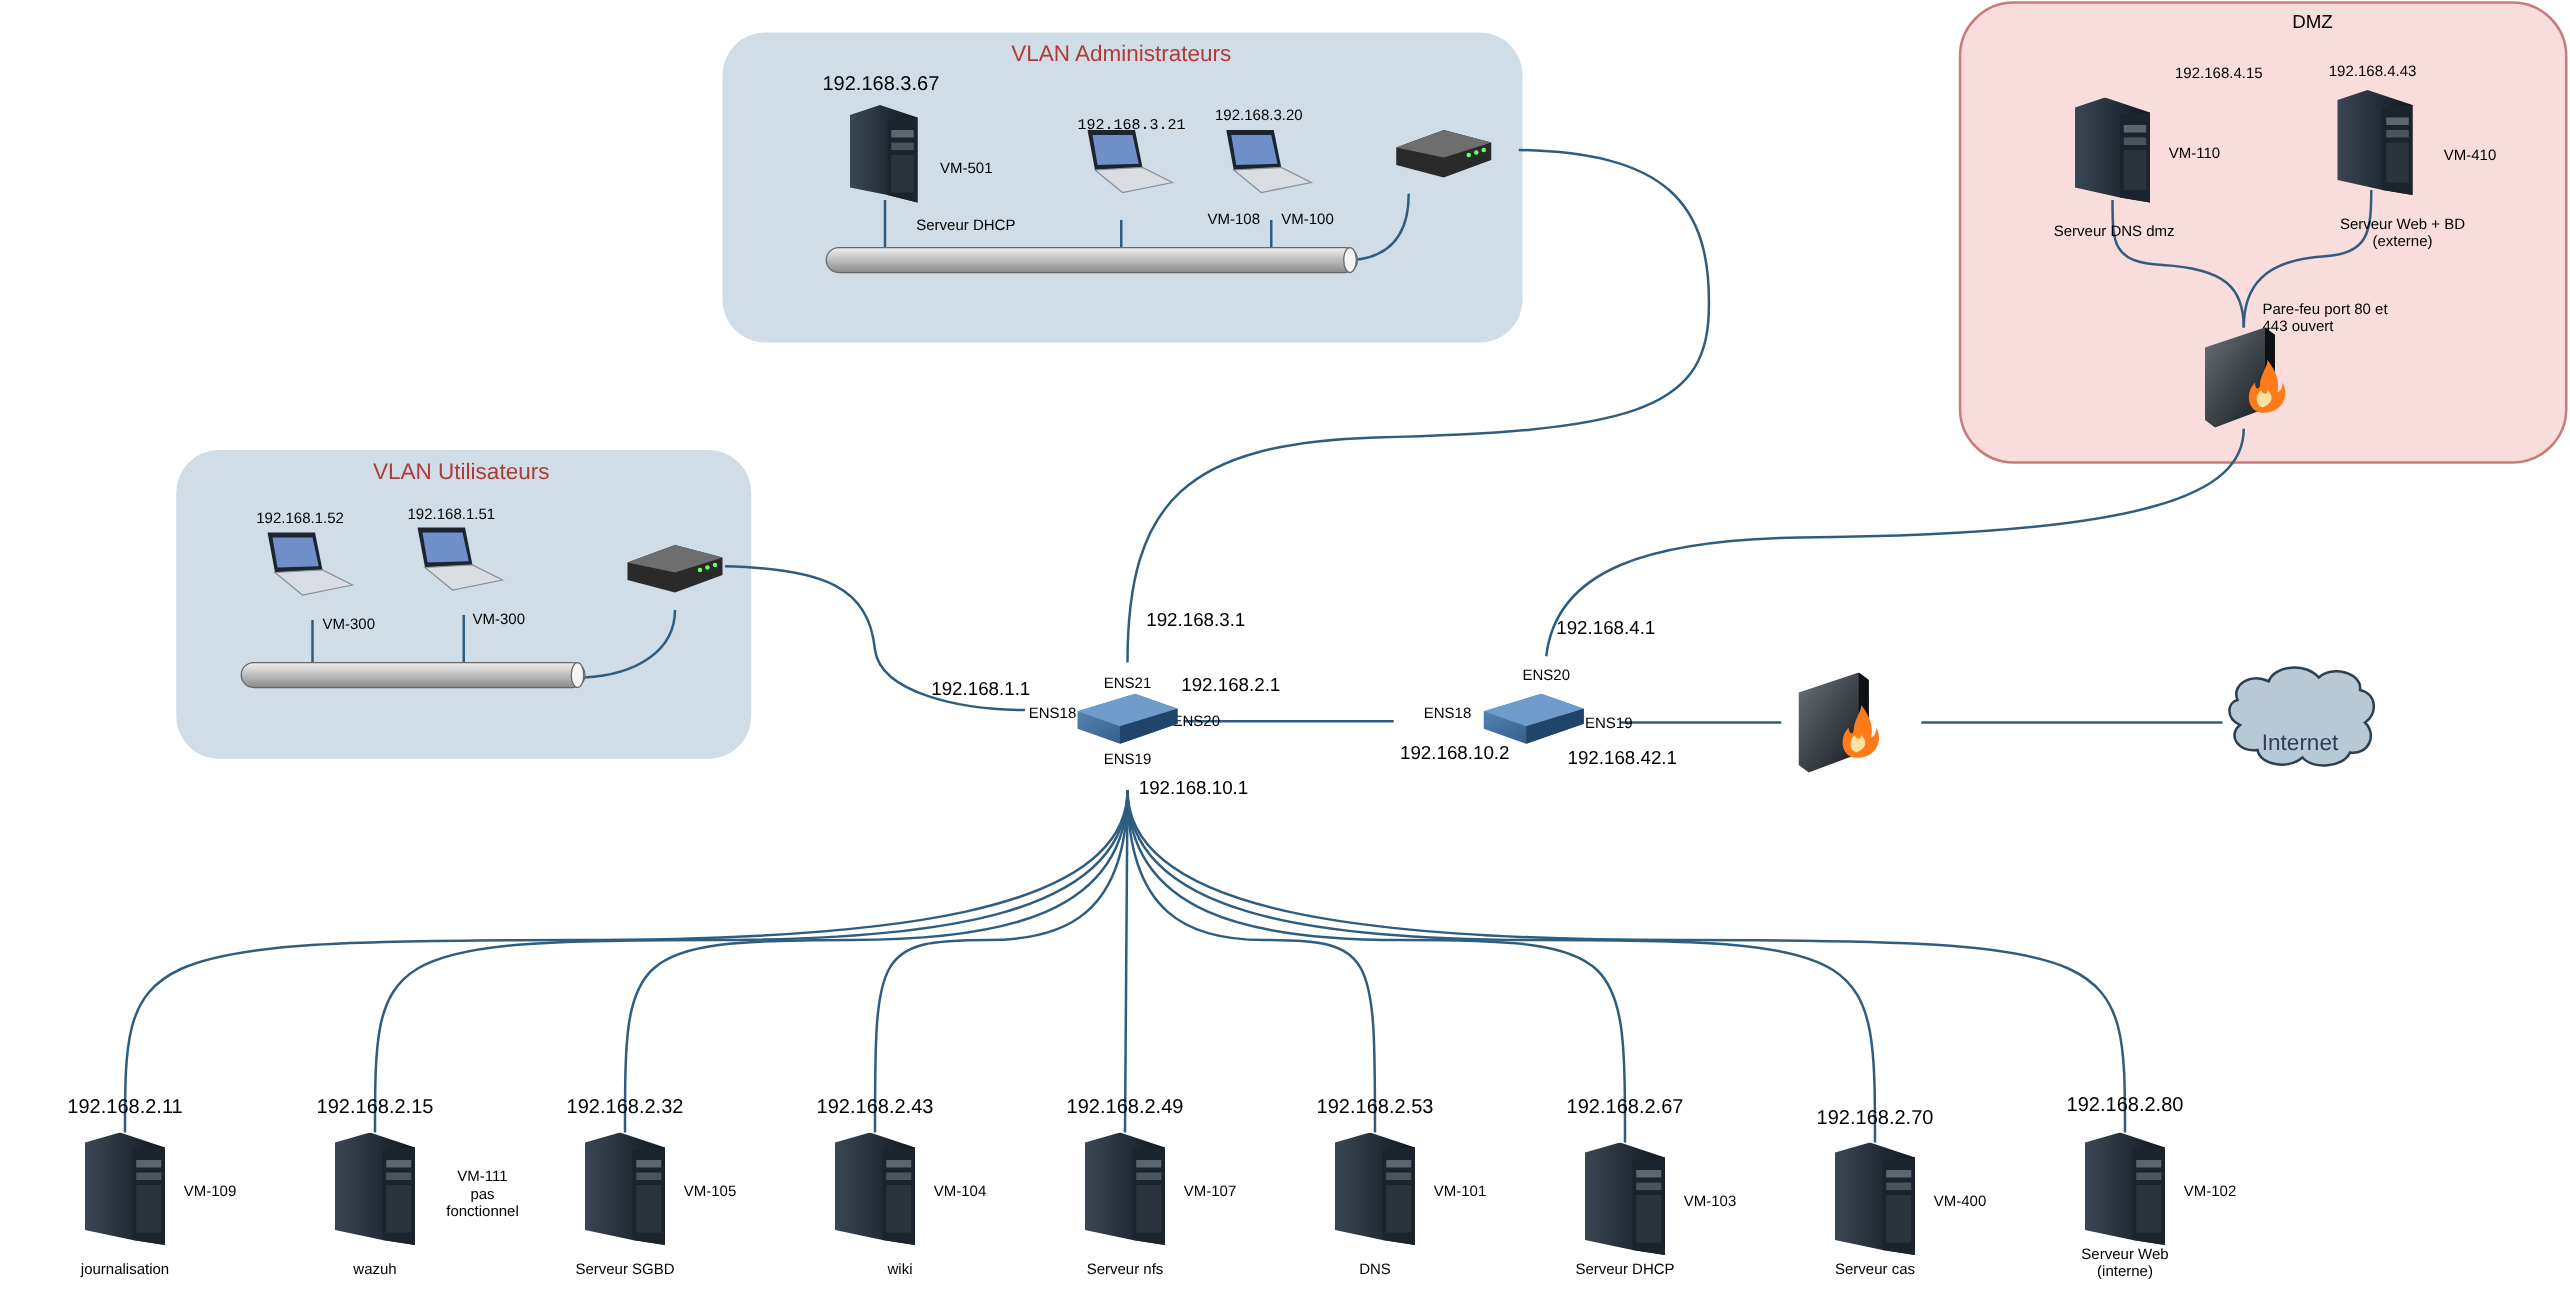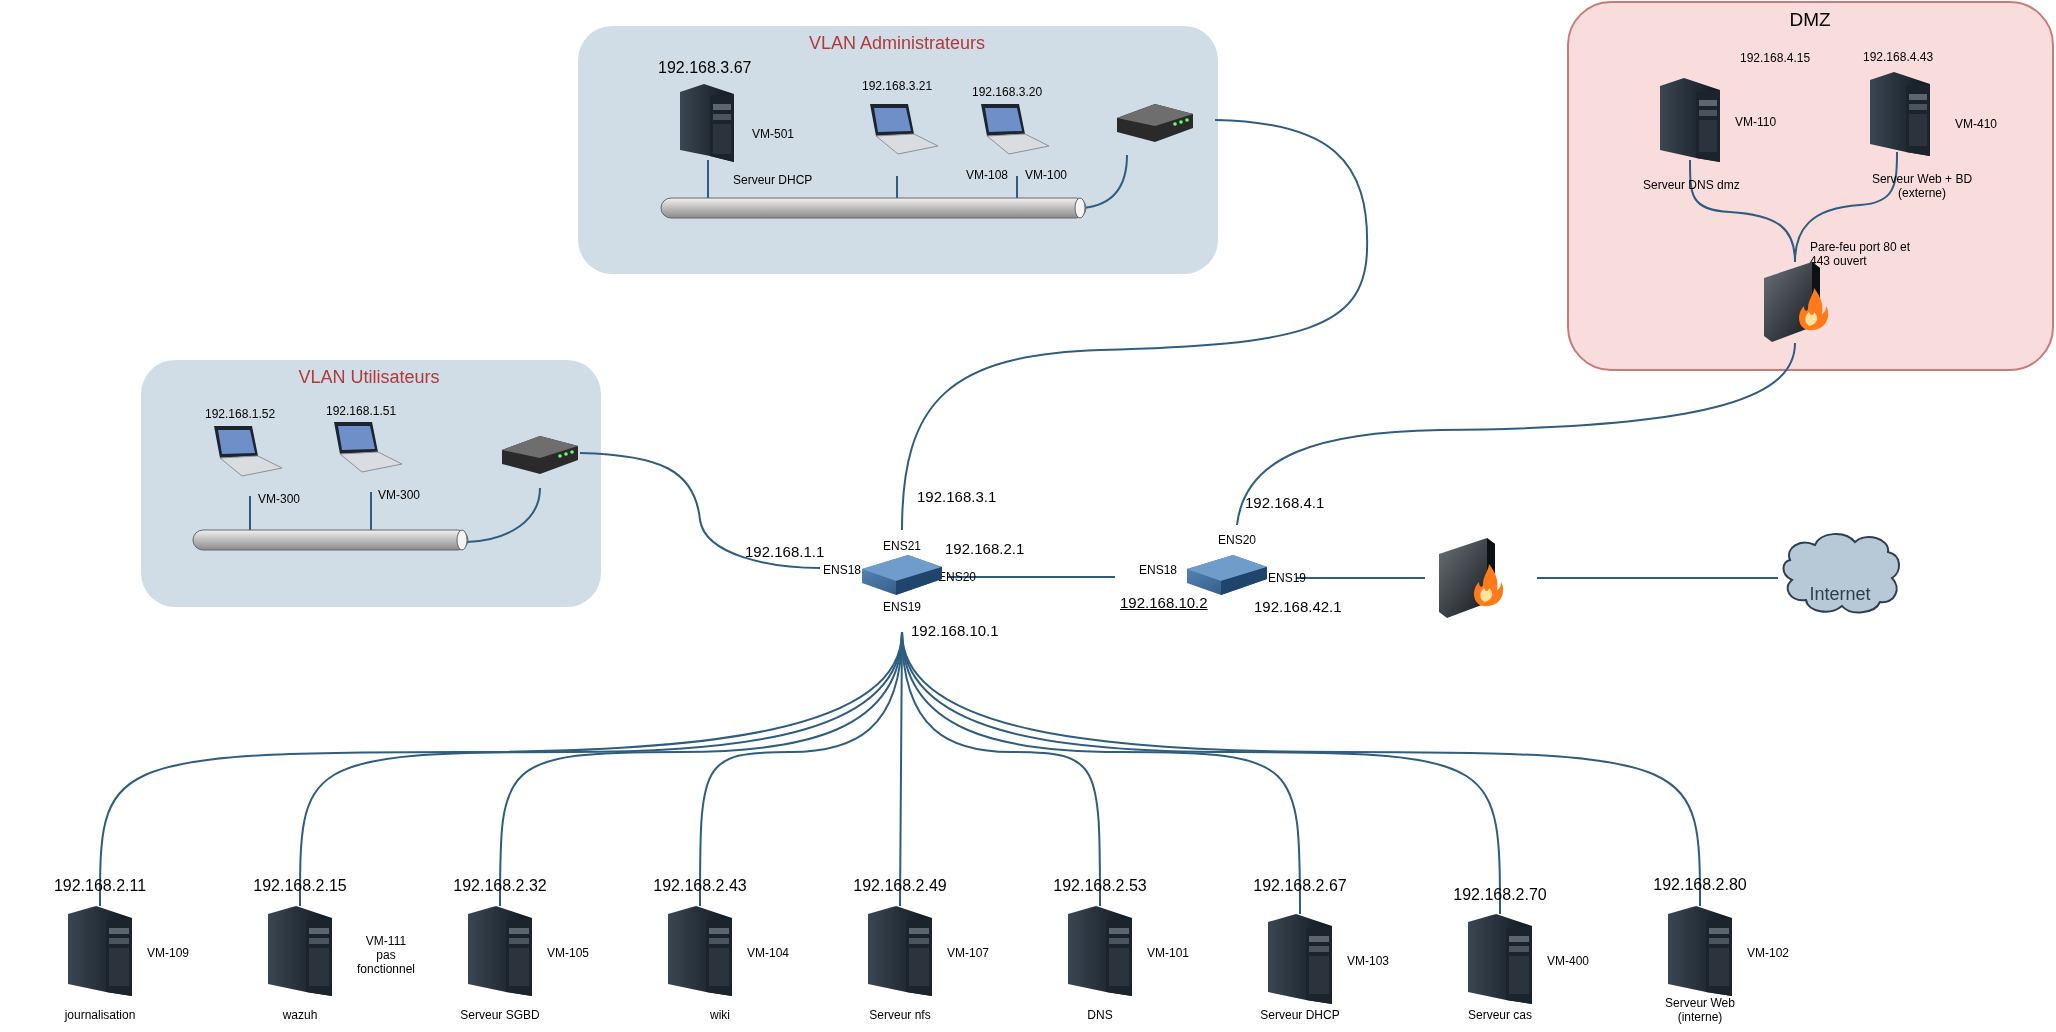--- a/index.html
+++ b/index.html
@@ -5,21 +5,21 @@
   html, body { margin:0; padding:0; background:#ffffff; }
   body { width:2056px; height:1032px; position:relative; overflow:hidden;
          font-family:"Liberation Sans", sans-serif; color:#000; }
   #canvas { position:absolute; left:0; top:0; width:2056px; height:1032px; }
   .zone { position:absolute; border-radius:34px; }
   .zone-admin { left:578px; top:26px; width:640px; height:248px; background:#d0dde6; }
   .zone-users { left:141px; top:360px; width:460px; height:247px; background:#d0dde6; }
   .zone-dmz { left:1567px; top:1px; width:487px; height:370px; background:#f9dcdc;
               border:2px solid #c97b7b; box-sizing:border-box; border-radius:44px; }
   .zone-title { position:absolute; font-size:18px; color:#b03a3a; white-space:nowrap; transform:translateX(-50%); }
-  .dmz-title { color:#000; font-size:19px; }
+  .dmz-title { color:#000; font-size:15px;margin-left:40px; }
   .lbl { position:absolute; white-space:nowrap; font-size:12px; line-height:14px; }
   .lbl.c { transform:translateX(-50%); text-align:center; }
   .ip-big { font-size:16px; }
   .ip-med { font-size:15px; }
   .icon { position:absolute; }
   svg.wires { position:absolute; left:0; top:0; }
   .cloud-text { position:absolute; font-size:18px; color:#2c3e50; transform:translateX(-50%); }
 </style>
 </head>
 <body>
@@ -109,21 +109,21 @@
   <svg class="icon" style="left:674px;top:84px;" width="70" height="80">
     <polygon points="6,8 30,0 60,10 60,78 36,72 6,66" fill="url(#serverGrad)"></polygon>
     <polygon points="36,12 60,10 60,78 36,72" fill="#1b242c"></polygon>
     <rect x="39" y="20" width="18" height="6" fill="#5b6670"></rect>
     <rect x="39" y="30" width="18" height="6" fill="#4a545d"></rect>
     <rect x="39" y="40" width="18" height="30" fill="#2b343c"></rect>
   </svg>
   <div class="lbl" style="left:752px;top:127px;">VM-501</div>
   <div class="lbl" style="left:733px;top:173px;">Serveur DHCP</div>
 
-  <div class="lbl" style="left:862px;top:79px;">192.168.3.21</div>
+  <div class="lbl" style="left:862px;top:93px;font-family:Liberation Mono, monospace;">192.168.3.21</div>
   <svg class="icon" style="left:866px;top:102px;" width="80" height="60">
     <polygon points="4,2 42,2 48,32 10,34" fill="#1c2430"></polygon>
     <polygon points="8,6 40,6 45,29 12,30" fill="#6f8fc8"></polygon>
     <polygon points="10,34 48,32 72,44 32,52" fill="#d9dde2" stroke="#8b9199"></polygon>
   </svg>
   <div class="lbl" style="left:966px;top:168px;">VM-108</div>
 
   <div class="lbl" style="left:972px;top:85px;">192.168.3.20</div>
   <svg class="icon" style="left:977px;top:102px;" width="80" height="60">
     <polygon points="4,2 42,2 48,32 10,34" fill="#1c2430"></polygon>
@@ -216,21 +216,21 @@
 
   <div class="lbl ip-med" style="left:1245px;top:496px;">192.168.4.1</div>
   <div class="lbl" style="left:1218px;top:533px;">ENS20</div>
   <div class="lbl" style="left:1139px;top:563px;">ENS18</div>
   <svg class="icon" style="left:1185px;top:555px;" width="84" height="42">
     <polygon points="2,14 48,0 82,12 82,24 36,40 2,28" fill="url(#switchGrad)"></polygon>
     <polygon points="2,14 48,0 82,12 36,26" fill="#6f9ccb"></polygon>
     <polygon points="36,26 82,12 82,24 36,40" fill="#1f456d"></polygon>
   </svg>
   <div class="lbl" style="left:1268px;top:571px;">ENS19</div>
-  <div class="lbl ip-med" style="left:1120px;top:596px;text-decoration:underline;">192.168.10.2</div>
+  <div class="lbl ip-med" style="left:1120px;top:596px;">192.168.10.2</div>
   <div class="lbl ip-med" style="left:1254px;top:600px;">192.168.42.1</div>
 
   <svg class="icon" style="left:1437px;top:538px;" width="70" height="82">
     <polygon points="2,16 50,0 58,6 58,62 10,80 2,74" fill="url(#fwGrad)"></polygon>
     <polygon points="50,0 58,6 58,62 50,56" fill="#0d1114"></polygon>
     <path d="M46 68 C36 66 34 52 42 44 C42 50 46 50 46 46 C46 38 52 32 52 26 C58 34 62 42 60 52 C64 50 64 46 64 44 C70 54 64 70 46 68 Z" fill="#ff7a1a"></path>
     <path d="M48 64 C42 62 42 54 47 50 C48 54 52 54 52 50 C56 54 58 60 48 64 Z" fill="#ffe2a0"></path>
   </svg>
 
   <div id="server-row">

